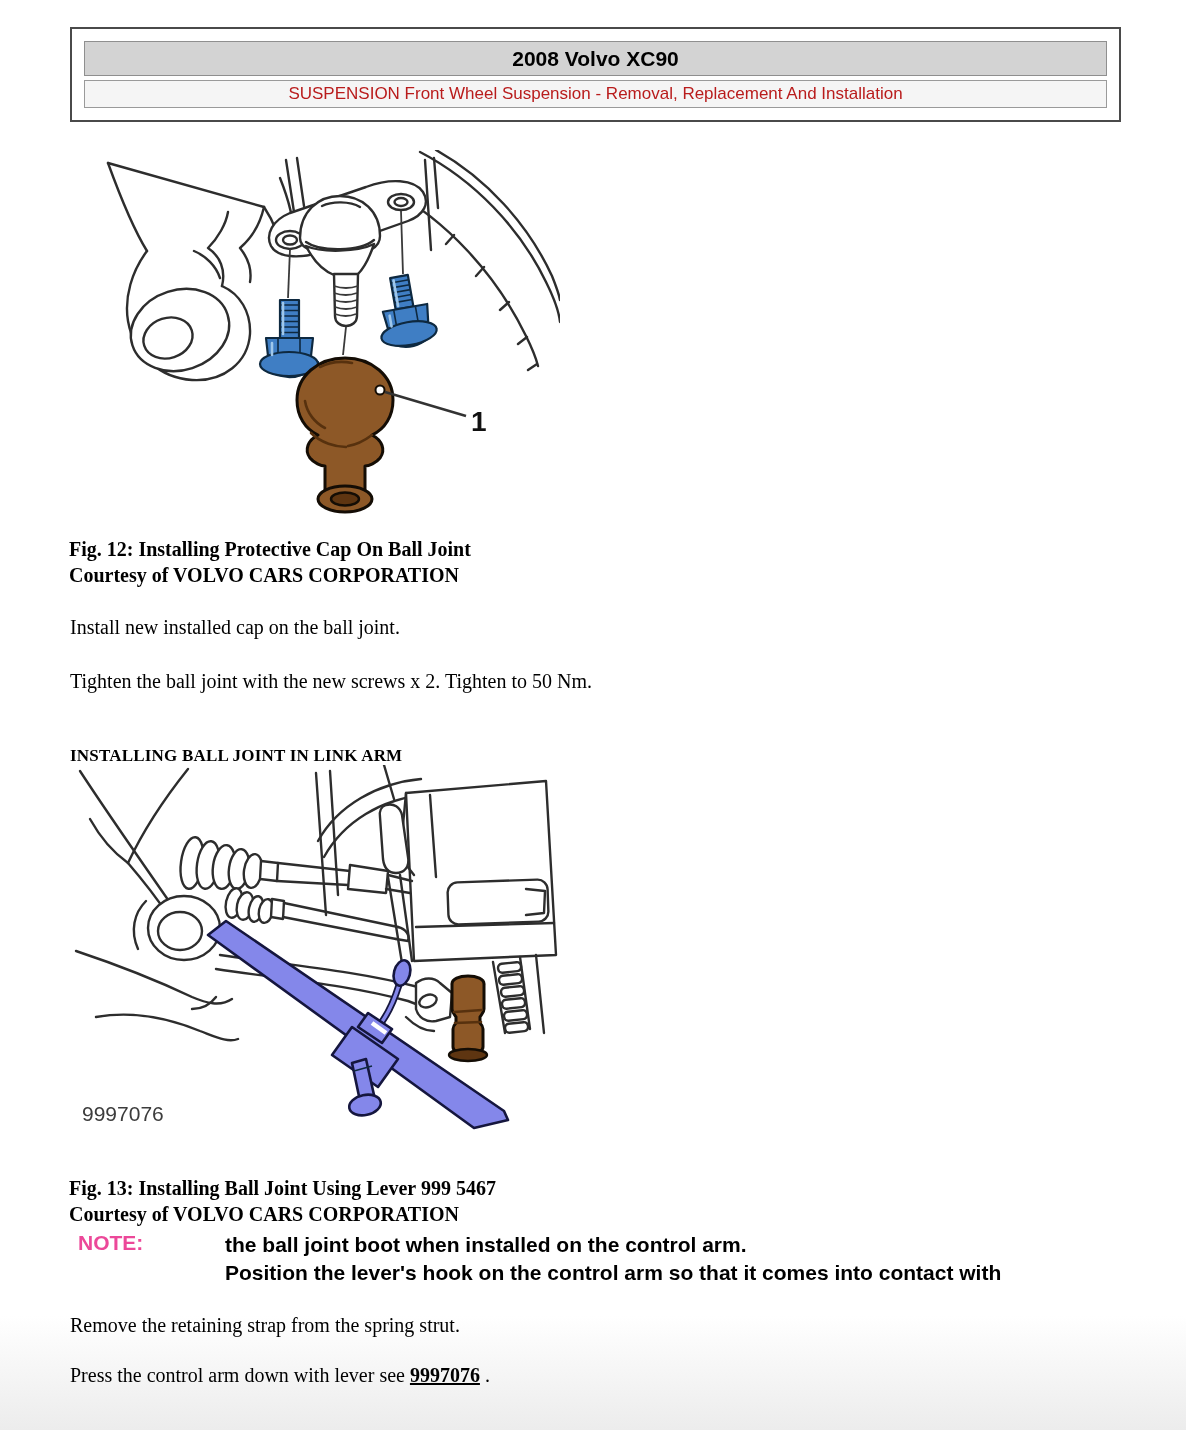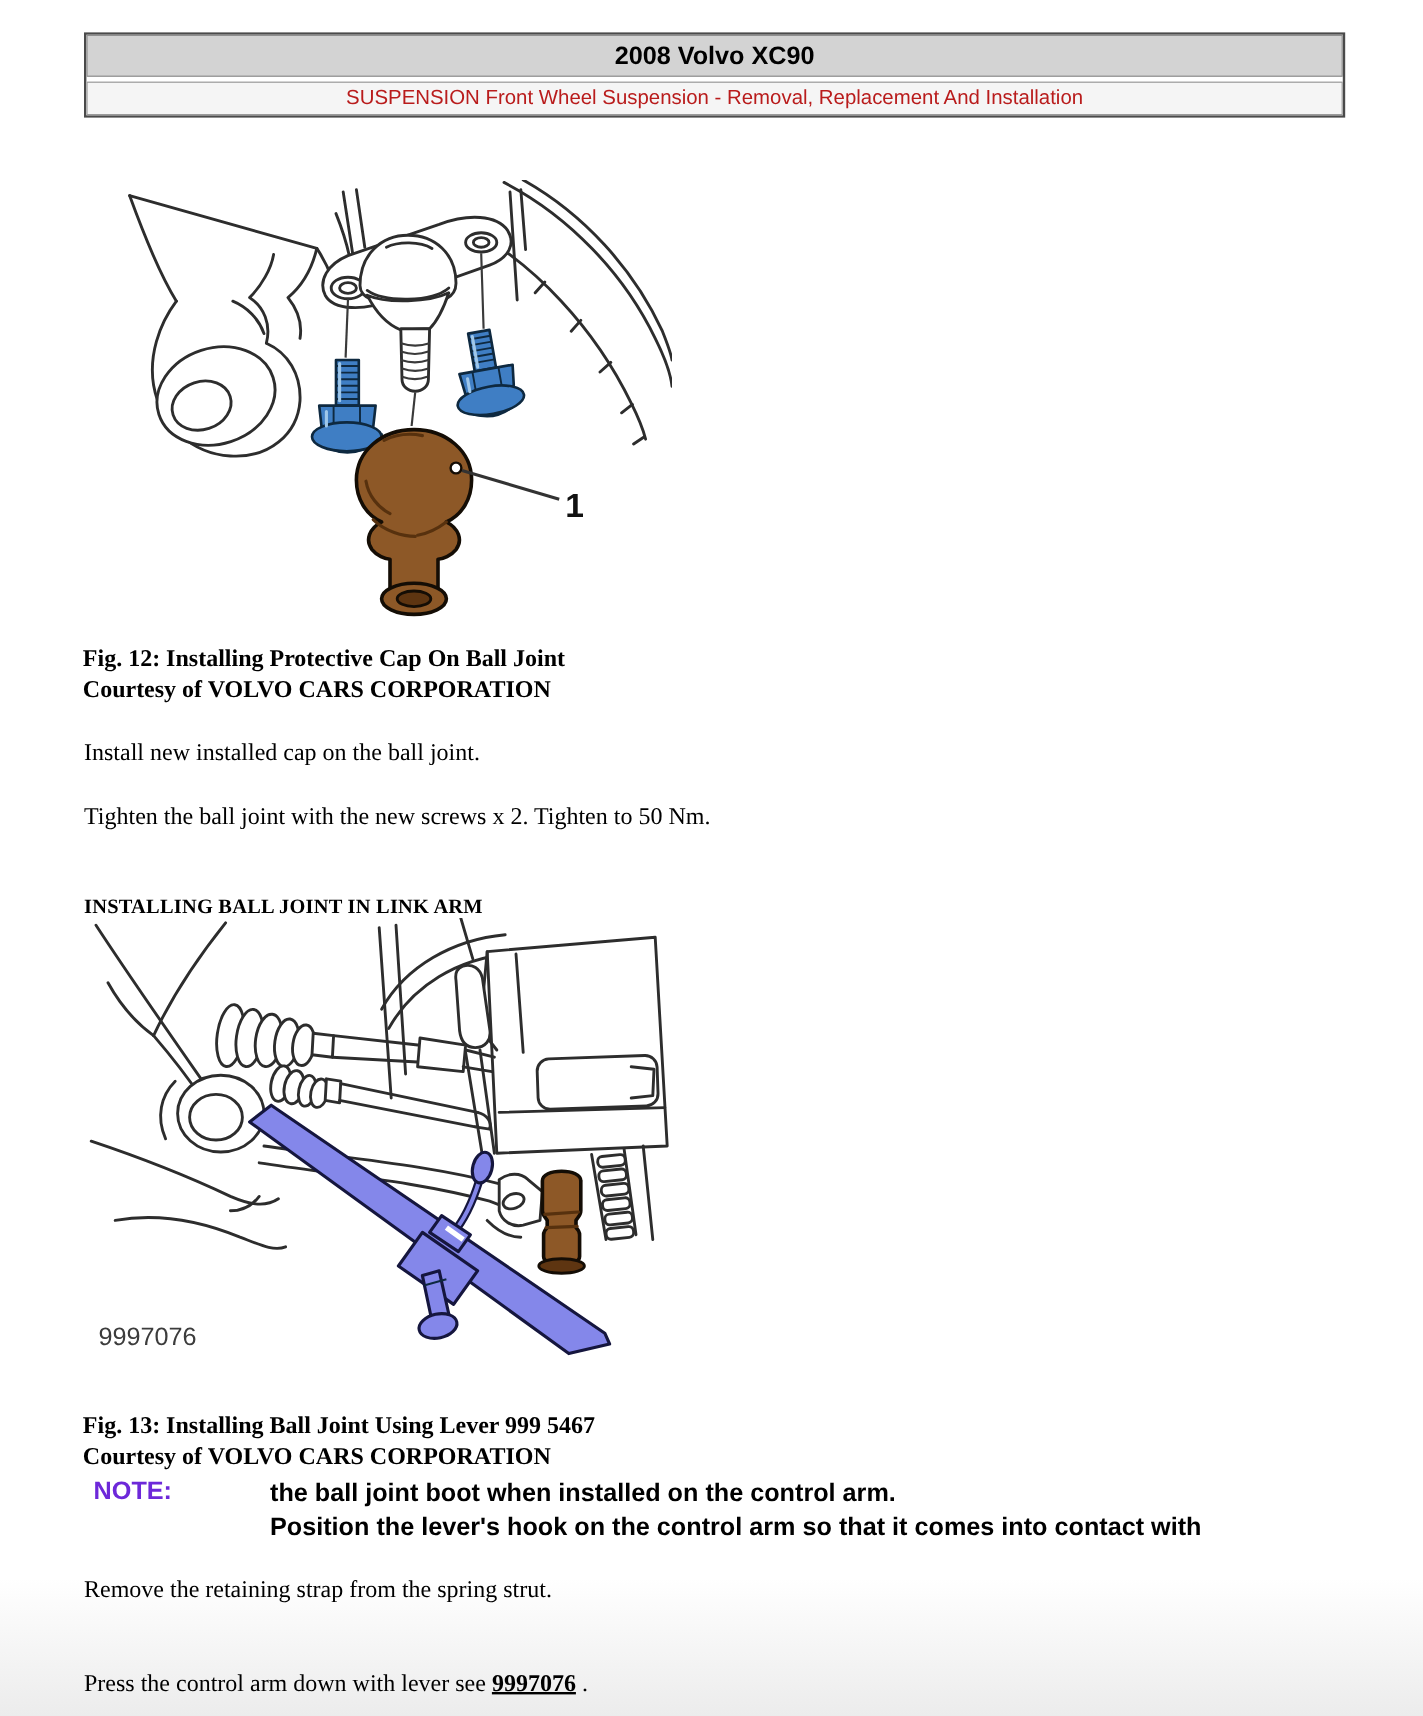--- a/index.html
+++ b/index.html
@@ -7,21 +7,21 @@
   body {
     font-family:"Liberation Serif", serif;
     background:linear-gradient(180deg,#ffffff 0%,#ffffff 92%,#ececec 100%);
     position:relative; overflow:hidden;
   }
   .page { position:absolute; inset:0; }
 
   
   .hdr {
     position:absolute; left:70px; top:27px; width:1051px;
-    border:2px solid #4a4a4a; background:#fff; padding:0;text-align:center;
+    border:2px solid #4a4a4a; background:#fff; padding:12px;text-align:center;
   }
   .hdr-row1 {
     border:1px solid #8f8f8f; background:#d3d3d3; height:35px;
     display:flex; align-items:center; justify-content:center;
     font-family:"Liberation Sans", sans-serif; font-weight:bold; font-size:21px; color:#000;
     margin-bottom:4px;
   }
   .hdr-row2 {
     border:1px solid #9a9a9a; background:#f5f5f5; height:28px;
     display:flex; align-items:center; justify-content:center;
@@ -36,28 +36,28 @@
     font-weight:bold; font-size:20px; line-height:26px; color:#000; }
   .caption .underlined { }
   #cap12 { top:536px; }
   #cap13 { top:1147px;margin-top:28px; }
 
   .para { position:absolute; left:70px; white-space:nowrap;
     font-size:20px; color:#000; }
   #p1 { top:616px; }
   #p2 { top:670px; }
   #p3 { top:1314px; }
-  #p4 { top:1392px; }
+  #p4 { top:1364px; }
   #p4 .doclink { font-weight:bold; text-decoration:underline; }
 
   .sec-heading { position:absolute; left:70px; top:746px; white-space:nowrap;
     font-weight:bold; font-size:17px; letter-spacing:.2px; color:#000; }
 
   .note-label { position:absolute; left:78px; top:1231px;
-    font-family:"Liberation Sans", sans-serif; font-weight:bold; font-size:21px; color:#6d28d9; }
+    font-family:"Liberation Sans", sans-serif; font-weight:bold; font-size:21px; color:#ec4899; }
   .note-text { position:absolute; left:225px; top:1231px;
     font-family:"Liberation Sans", sans-serif; font-weight:bold; font-size:21px;
     line-height:28px; color:#000; white-space:nowrap; }
 
   .art { stroke:#2d2d2d; stroke-width:2.4; fill:none; stroke-linecap:round; stroke-linejoin:round; }
   .artw { stroke:#2d2d2d; stroke-width:2.4; fill:#ffffff; stroke-linecap:round; stroke-linejoin:round; }
   .thin { stroke:#3a3a3a; stroke-width:1.8; fill:none; }
   .blue { fill:#3f7ec4; stroke:#0e2940; stroke-width:2.2; stroke-linejoin:round; }
   .bluedetail { stroke:#0e2940; stroke-width:1.6; fill:none; }
   .bluehl { stroke:#9fc7ea; stroke-width:2.6; fill:none; stroke-linecap:round; }

